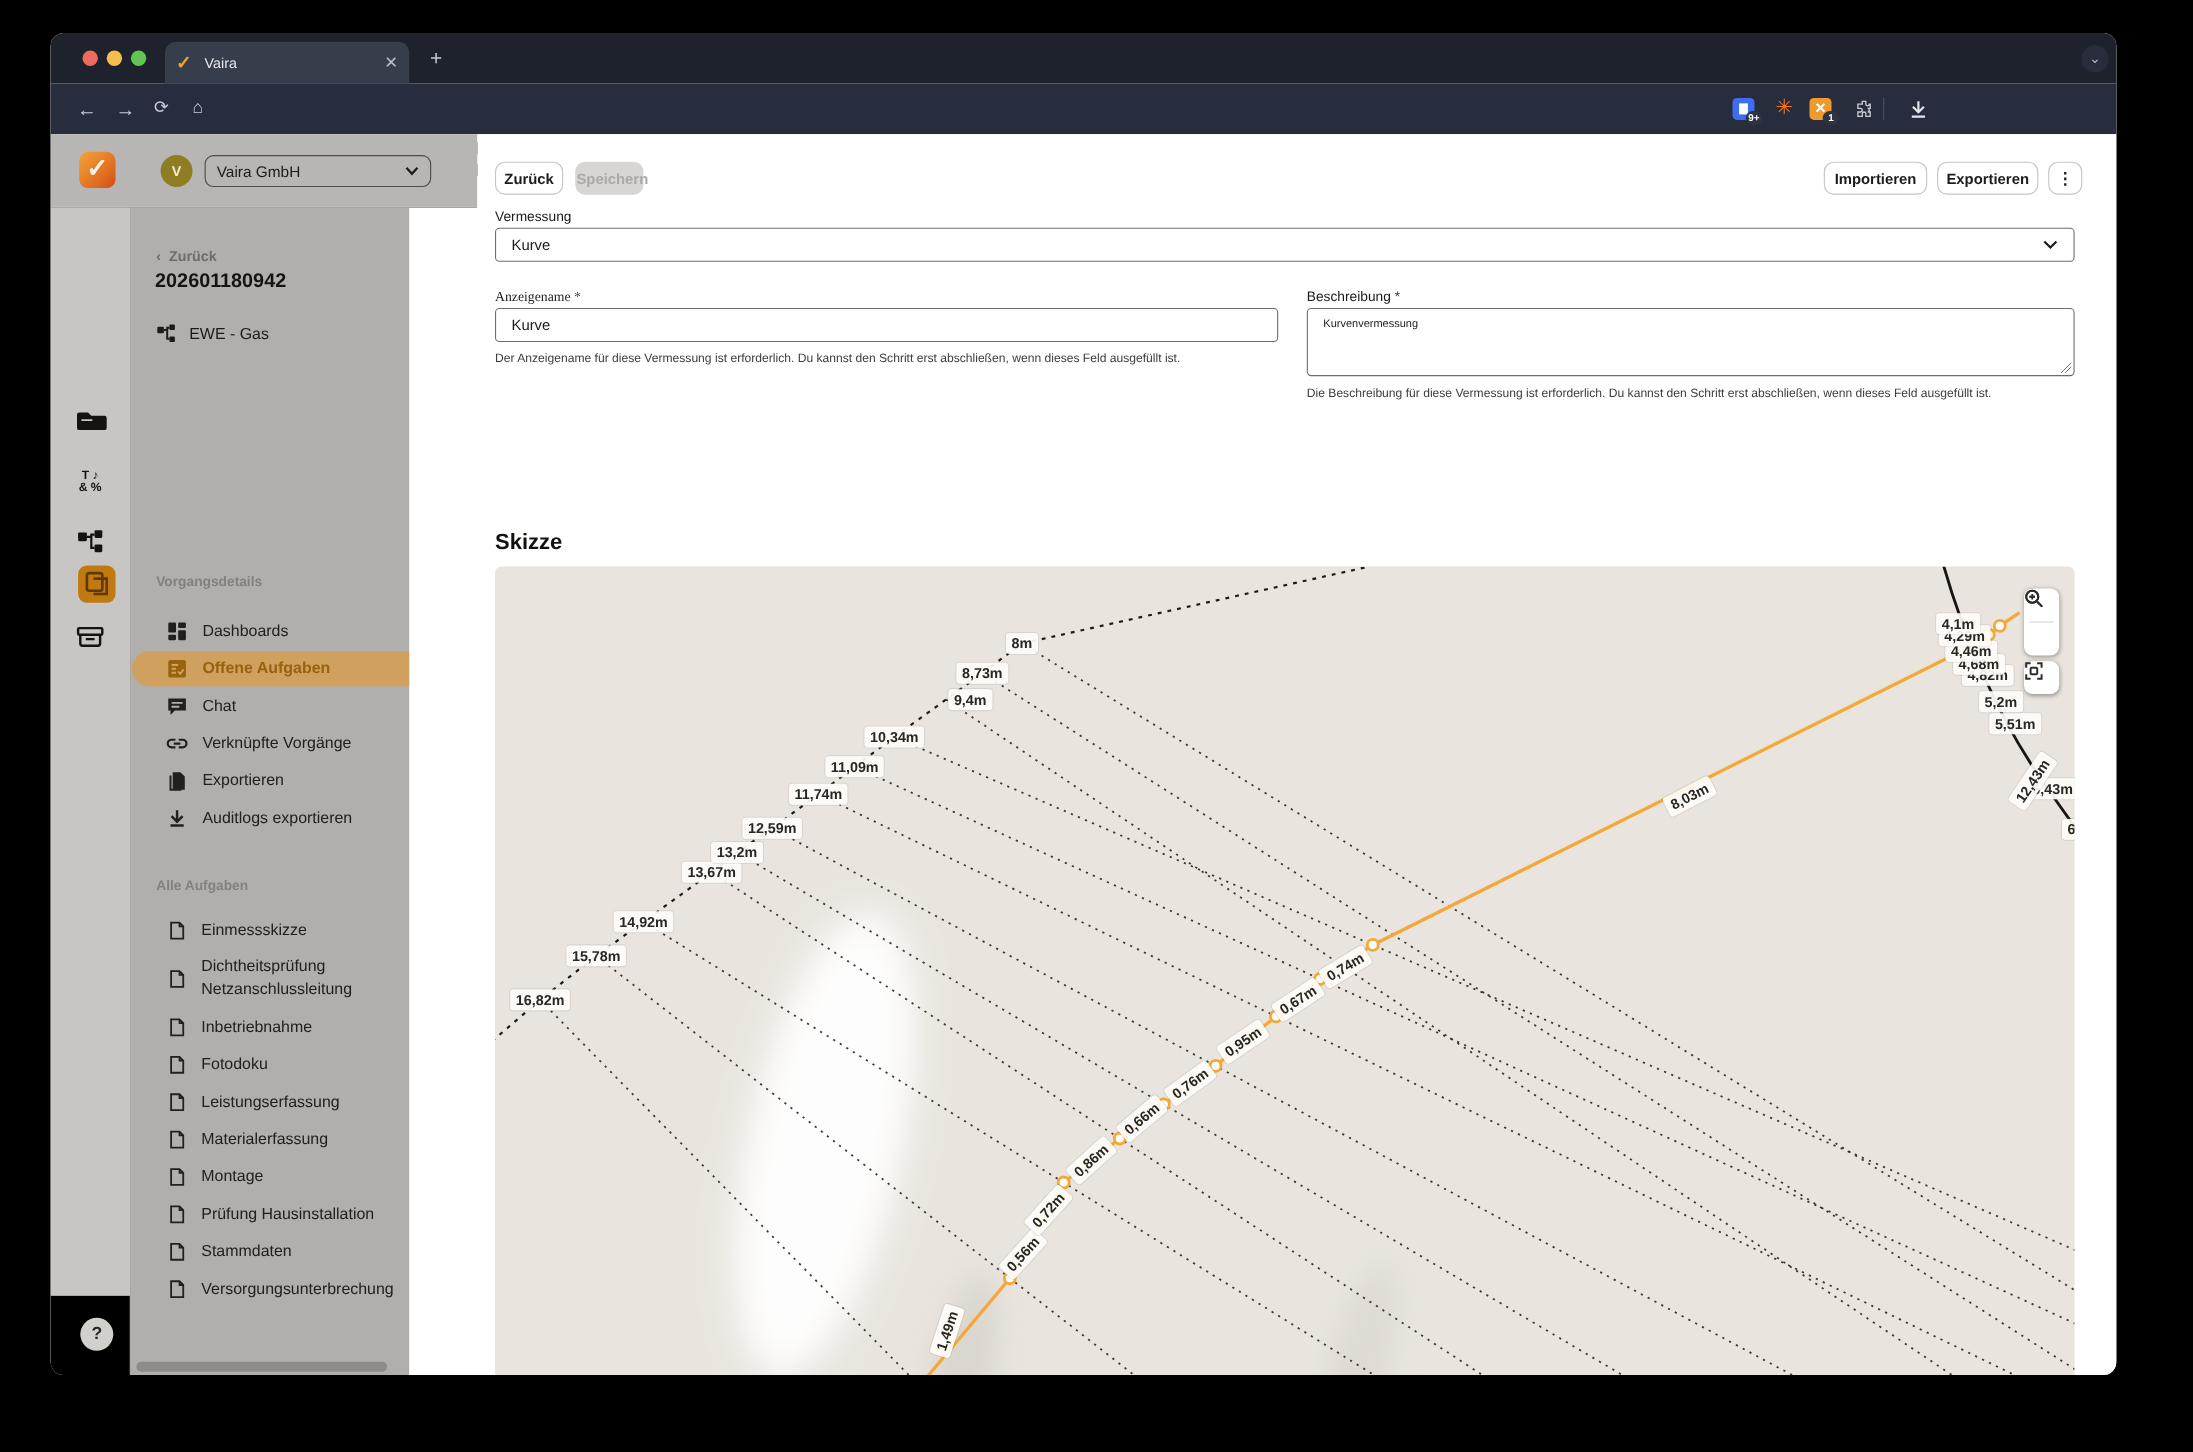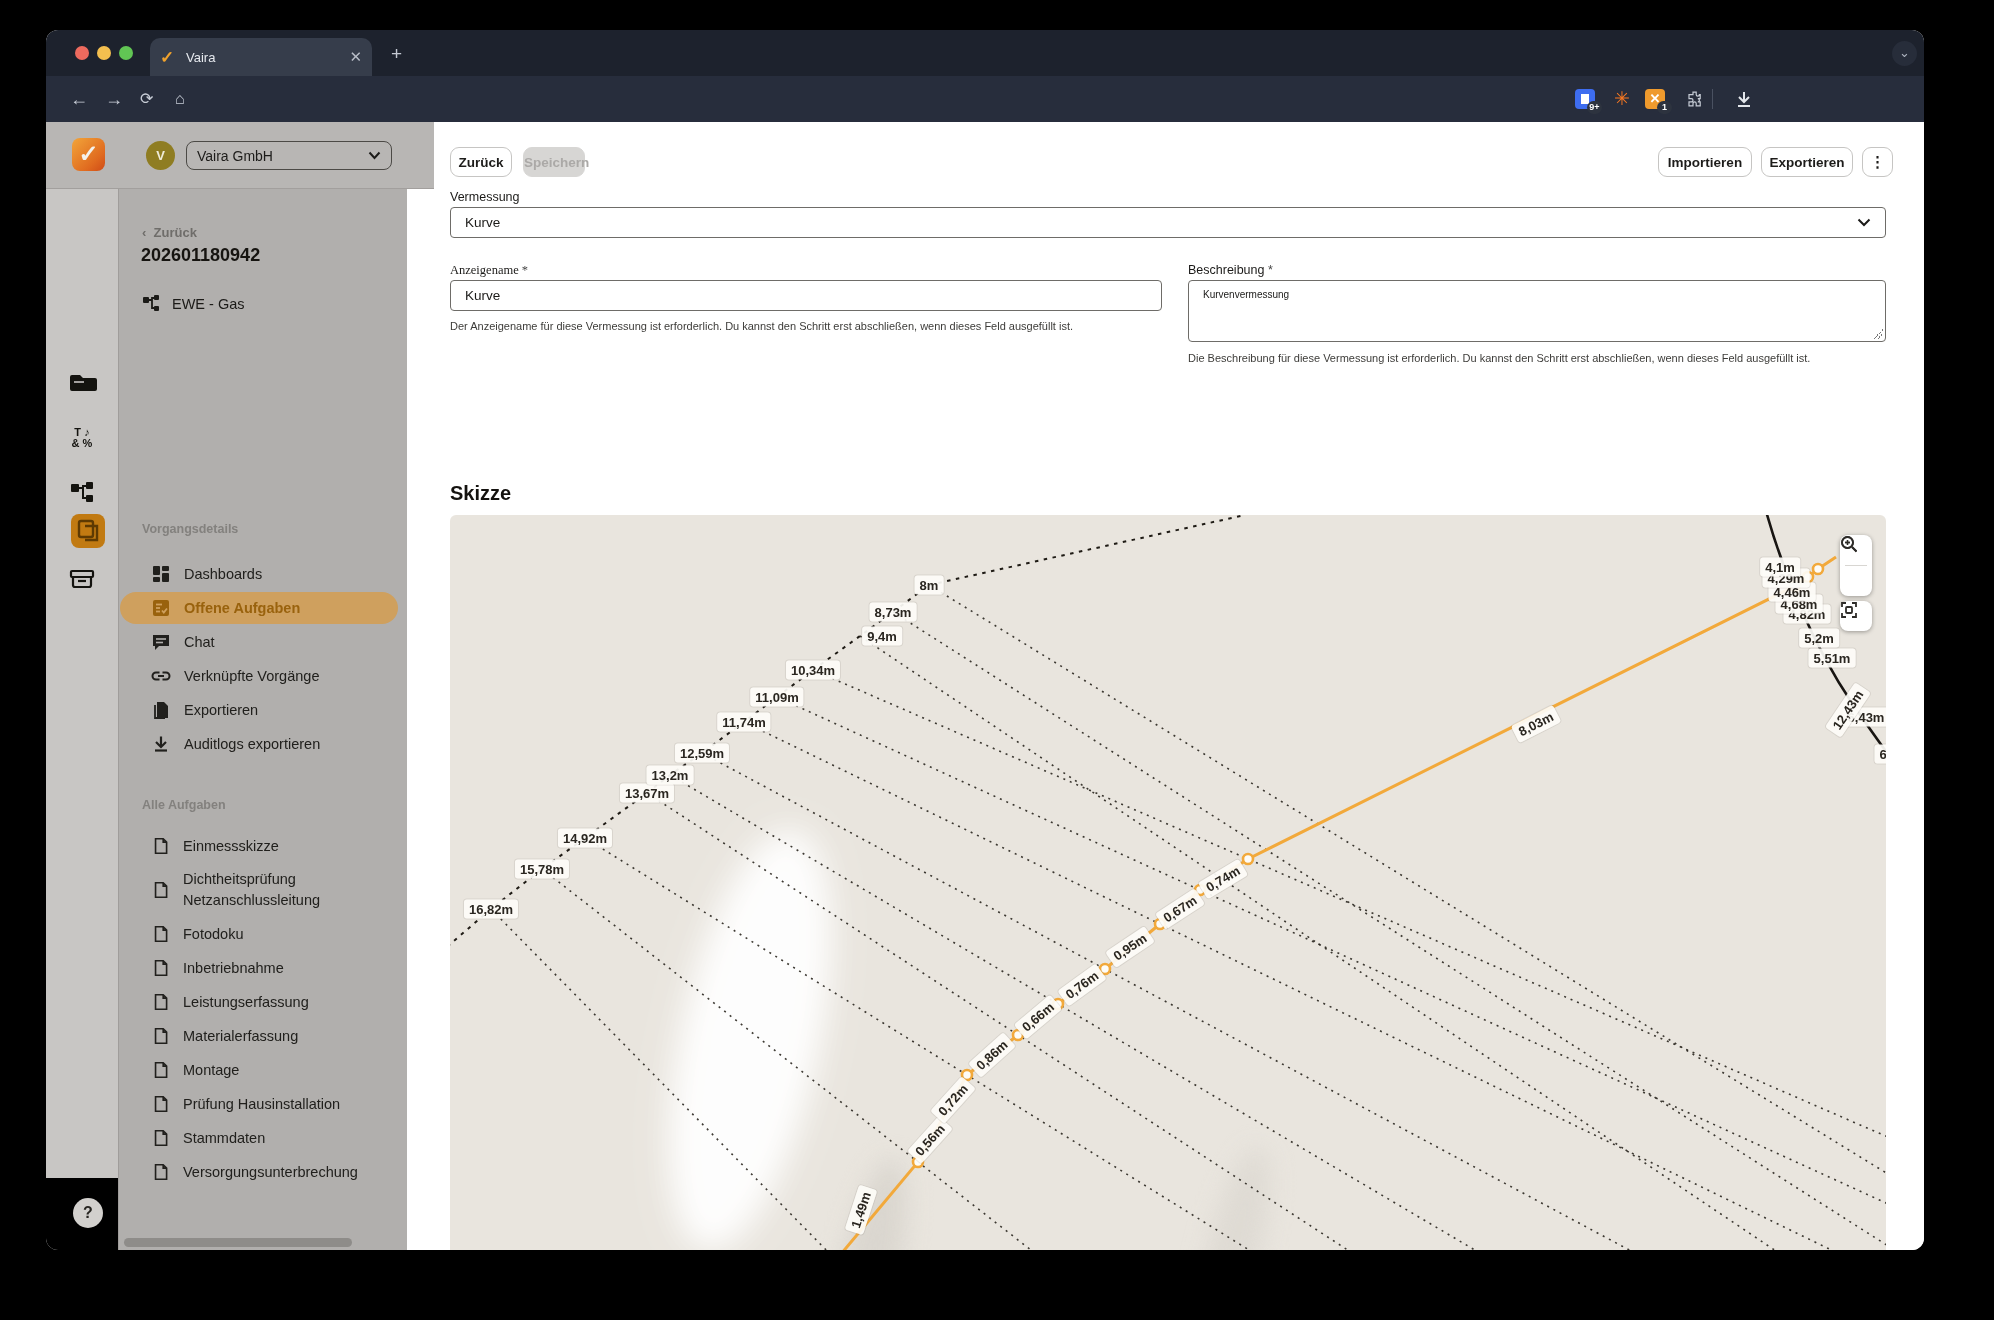--- a/index.html
+++ b/index.html
@@ -38,21 +38,21 @@
   .org-select { position:absolute; left:140px; top:19px; width:206px; height:29px; border:1.5px solid #4c4a46; border-radius:8px; display:flex; align-items:center; justify-content:space-between; padding:0 10px; color:#1d1c1a; font-size:14px; }
   .headline-div { position:absolute; left:0; top:158px; width:388px; height:1px; background:#a29f9d; }
 
   .rail { position:absolute; left:0; top:159px; width:72px; height:989px; background:#c8c6c4; }
   .rail-div { position:absolute; left:72px; top:159px; width:1px; height:1061px; background:#a09d9b; }
   .rail-ic { position:absolute; left:0; width:72px; text-align:center; color:#14130f; }
   .rail-active { position:absolute; left:25px; width:34px; height:34px; background:#c17a12; border-radius:8px; }
   .rail-black { position:absolute; left:0; top:1148px; width:72px; height:72px; background:#000; }
   .help-circle { position:absolute; left:27px; top:1168px; width:30px; height:30px; border-radius:50%; background:#d2d0cd; color:#262420; font-weight:bold; font-size:16px; text-align:center; line-height:30px; }
 
-  .panel { position:absolute; left:73px; top:159px; width:288px; height:1061px; background:#b1afad; overflow:hidden; }
+  .panel { position:absolute; left:73px; top:159px; width:253px; height:1061px; background:#b1afad; overflow:hidden; }
   .back-row { position:absolute; left:23px; top:36px; color:#6f6d6a; font-size:13px; font-weight:bold; }
   .case-id { position:absolute; left:22px; top:56px; color:#161410; font-size:18px; font-weight:bold; }
   .proj-row { position:absolute; left:23px; top:105px; display:flex; align-items:center; gap:10px; color:#1c1b18; font-size:14.5px; }
   .sec-label { position:absolute; left:23px; color:#83817e; font-size:12.5px; font-weight:bold; }
   .nav-list { position:absolute; left:0; width:315px; }
   .nav-item { position:relative; height:34px; display:flex; align-items:center; color:#21201d; font-size:14.5px; }
   .nav-item .nic { width:20px; height:20px; margin-left:31px; margin-right:13px; flex:0 0 auto; color:#21201d; }
   .nav-item.active { background:#cfa05e; border-radius:20px; width:278px; height:32px; color:#99620d; font-weight:bold; }
   .nav-item.active .nic { color:#99620d; }
   .task-item { position:relative; display:flex; color:#21201d; font-size:14.5px; align-items:center; }
@@ -295,27 +295,27 @@
             <svg class="nic" viewBox="0 0 20 20">
               <path d="M3 1.5 h9 l4 4 v13 H3 Z M12 1.5 v4 h4" fill="none" stroke="currentColor" stroke-width="1.9"></path>
             </svg>
             <span class="tlabel">Dichtheitsprüfung
 Netzanschlussleitung</span>
           </div>
           <div class="task-item" style="padding: 6.5px 0px;">
             <svg class="nic" viewBox="0 0 20 20">
               <path d="M3 1.5 h9 l4 4 v13 H3 Z M12 1.5 v4 h4" fill="none" stroke="currentColor" stroke-width="1.9"></path>
             </svg>
+            <span class="tlabel">Inbetriebnahme</span>
+          </div>
+          <div class="task-item" style="padding: 6.5px 0px;">
+            <svg class="nic" viewBox="0 0 20 20">
+              <path d="M3 1.5 h9 l4 4 v13 H3 Z M12 1.5 v4 h4" fill="none" stroke="currentColor" stroke-width="1.9"></path>
+            </svg>
             <span class="tlabel">Fotodoku</span>
-          </div>
-          <div class="task-item" style="padding: 6.5px 0px;">
-            <svg class="nic" viewBox="0 0 20 20">
-              <path d="M3 1.5 h9 l4 4 v13 H3 Z M12 1.5 v4 h4" fill="none" stroke="currentColor" stroke-width="1.9"></path>
-            </svg>
-            <span class="tlabel">Inbetriebnahme</span>
           </div>
           <div class="task-item" style="padding: 6.5px 0px;">
             <svg class="nic" viewBox="0 0 20 20">
               <path d="M3 1.5 h9 l4 4 v13 H3 Z M12 1.5 v4 h4" fill="none" stroke="currentColor" stroke-width="1.9"></path>
             </svg>
             <span class="tlabel">Leistungserfassung</span>
           </div>
           <div class="task-item" style="padding: 6.5px 0px;">
             <svg class="nic" viewBox="0 0 20 20">
               <path d="M3 1.5 h9 l4 4 v13 H3 Z M12 1.5 v4 h4" fill="none" stroke="currentColor" stroke-width="1.9"></path>

